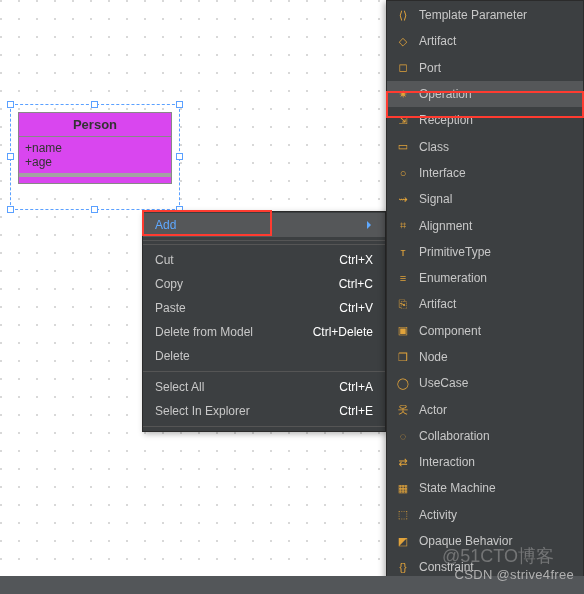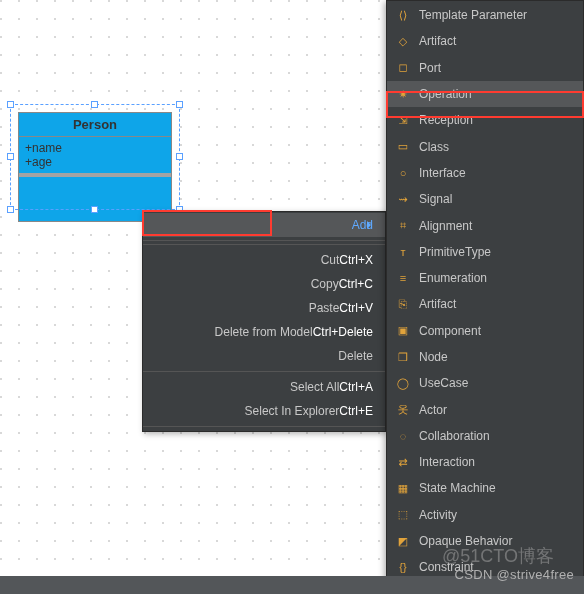--- a/index.html
+++ b/index.html
@@ -23,22 +23,22 @@
   .footer-bar {
     position: absolute;
     left: 0; bottom: 0;
     width: 100%; height: 18px;
     background: #535659;
   }
   
   .uml {
     position: absolute;
     left: 18px; top: 112px;
-    width: 154px; height: 110px;
-    background: #0ea5e9;
+    width: 154px; height: 72px;
+    background: #d946ef;
     border: 1px solid #888;
   }
   .uml .title {
     text-align: center;
     font-weight: bold;
     padding: 4px 0;
     border-bottom: 1px solid #888;
     font-size: 13px;
   }
   .uml .attrs {
@@ -65,21 +65,20 @@
   
   .menu1 {
     position: absolute;
     left: 142px; top: 211px;
     width: 244px;
     background: #3c3f41;
     color: #c8c8c8;
     border: 1px solid #2b2b2b;
     box-shadow: 2px 2px 6px rgba(0,0,0,.3);
     padding: 1px 0;
-    text-align: right;
   }
   .mi {
     display: flex;
     align-items: center;
     padding: 0 12px;
     height: 24px;
     font-size: 12px;
     cursor: default;
     position: relative;
   }

